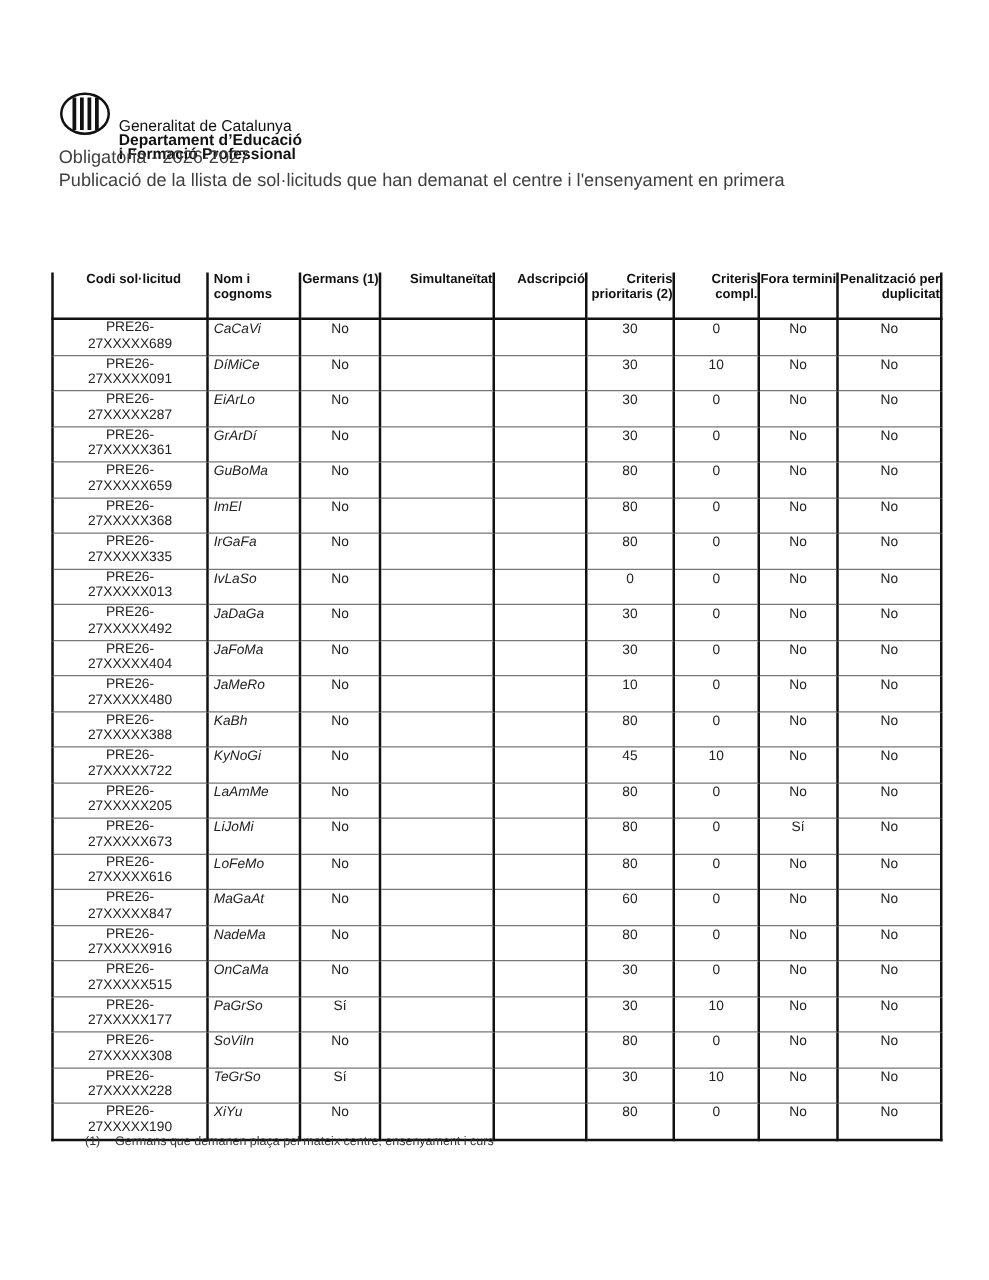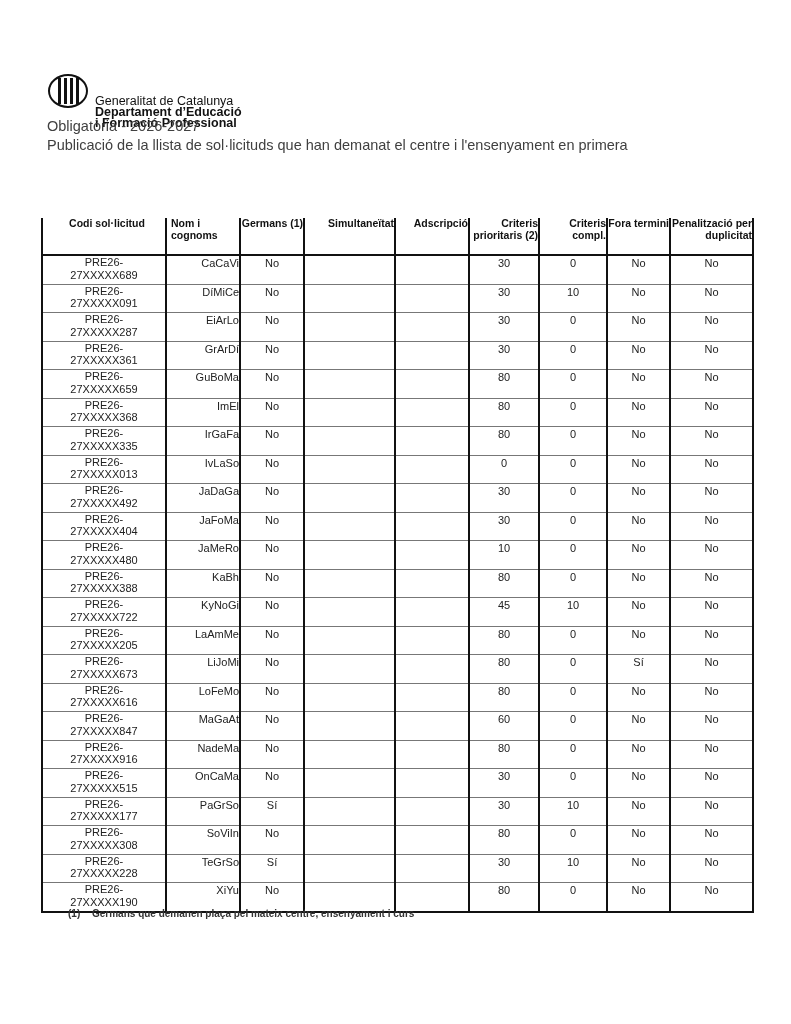--- a/index.html
+++ b/index.html
@@ -16,23 +16,23 @@
     .titles .t2 { font-size: 14.5px; line-height: 19px; }
     table.main { position: absolute; left: 41px; top: 218px; width: 711px; border-collapse: collapse; table-layout: fixed; font-size: 11px; }
     table.main td, table.main th { border-left: 2px solid #111; border-right: 2px solid #111; padding: 0; vertical-align: top; }
     .caption-row td { font-weight: bold; font-size: 12px; text-align: center; height: 15px; border-top: 1.5px solid #111; border-bottom: 1.5px solid #111; line-height: 15px; }
     .head-row th { font-weight: bold; font-size: 10.5px; line-height: 11.5px; text-align: right; height: 36px; border-bottom: 2px solid #111; padding-top: 1px; }
     .head-row th.left { text-align: center; padding-left: 6px; }
     .head-row th.nom { text-align: left; padding-left: 4px; }
     tr.datarow td { height: 26.5px; border-bottom: 1px solid #777; font-size: 11px; line-height: 12.5px; color: #222; }
     tr.datarow:last-child td { border-bottom: 2px solid #111; }
     td.code { text-align: center; }
-    td.name { text-align: right; padding-left: 4px !important; padding-top: 1px !important; }
+    td.name { text-align: left; padding-left: 4px !important; padding-top: 1px !important; font-style: italic; }
     td.ctr { text-align: center; padding-top: 1px !important; }
-    .notes { position: absolute; left: 68px; top: 908px; font-size: 10px; line-height: 12.5px; color: #333; font-weight: bold; }
+    .notes { position: absolute; left: 68px; top: 908px; font-size: 10px; line-height: 12.5px; color: #333; }
     .notes span.n { display: inline-block; width: 24px; }
   </style>
 </head>
 <body>
 
 <div class="logo">
   <div class="shield">
     <span></span>
       <span></span>
       <span></span>

